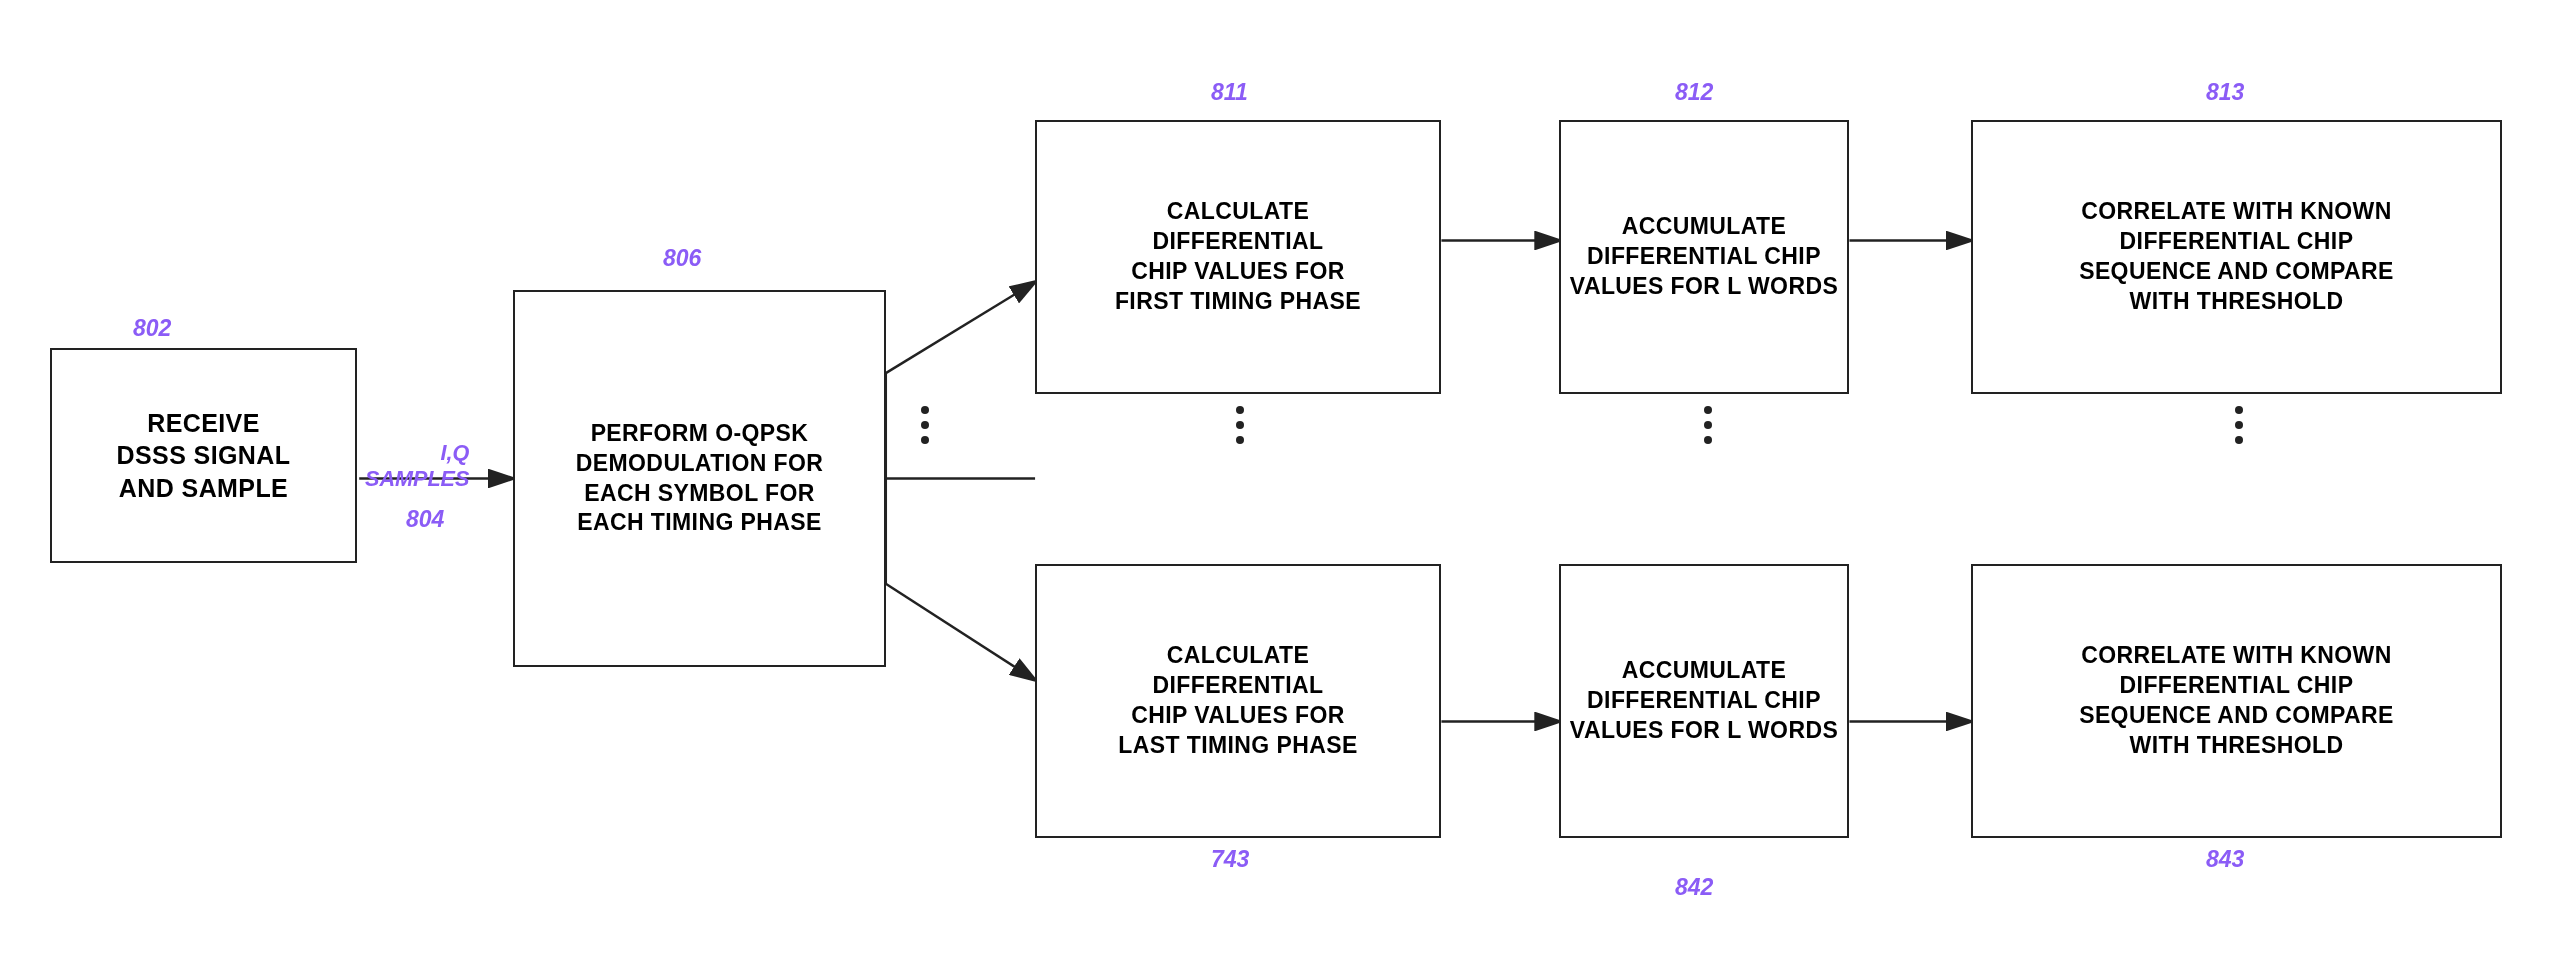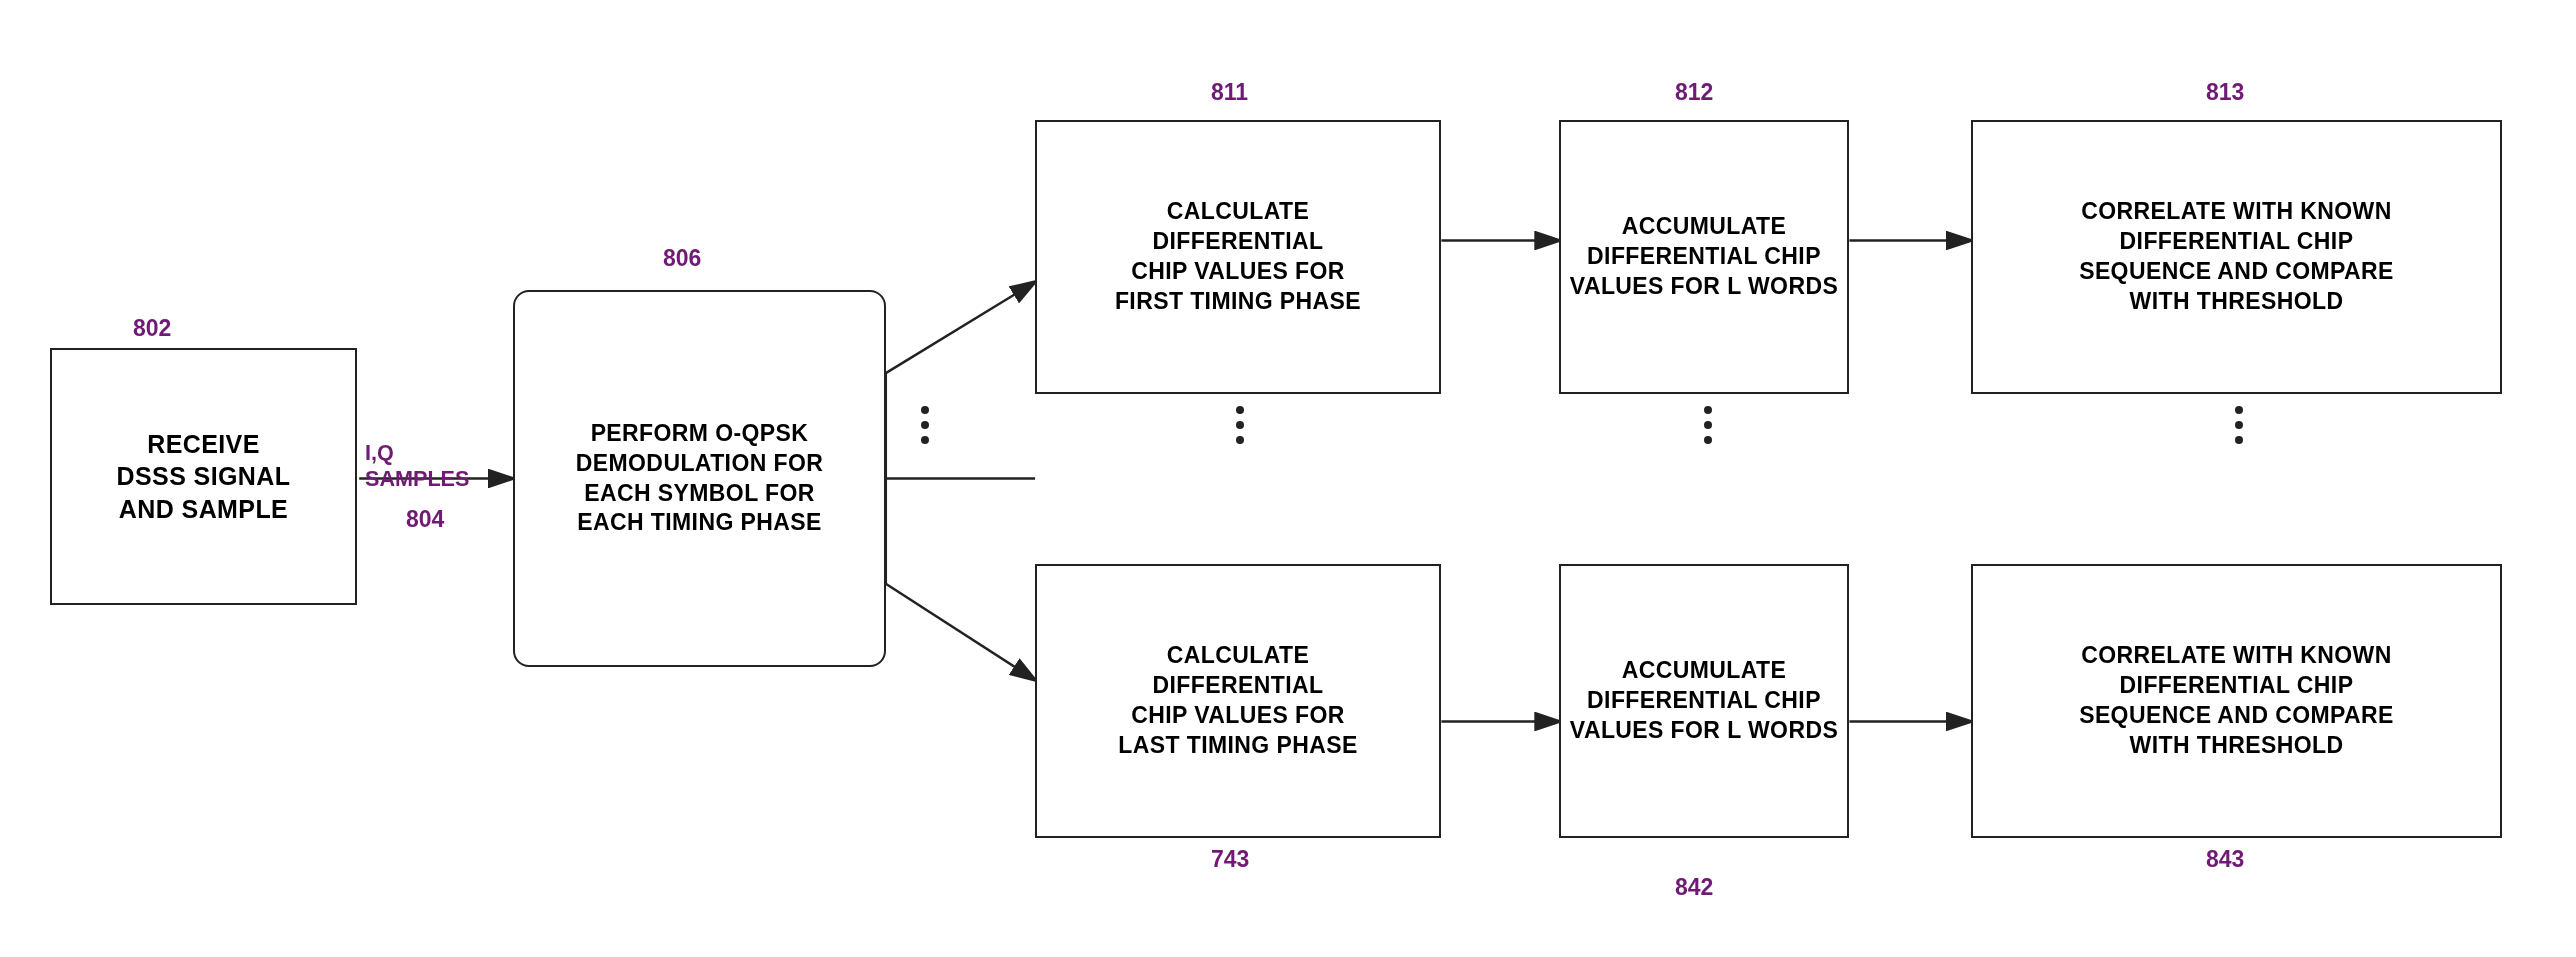--- a/index.html
+++ b/index.html
@@ -27,22 +27,23 @@
       text-align: center;
       font-size: 23px;
       font-weight: bold;
       letter-spacing: 0.4px;
       line-height: 1.3;
     }
     .label {
       position: absolute;
       font-size: 23px;
       font-weight: bold;
-      text-align: left;
-      color: #701a75;
+      text-align: right;
+      color: #8b5cf6;
+      font-style: italic;
     }
     
     .arrows-svg {
       position: absolute;
       top: 0; left: 0;
       width: 2576px;
       height: 957px;
       pointer-events: none;
     }
     .dot-row {
@@ -83,39 +84,39 @@
 
     <line x1="1738" y1="870" x2="1880" y2="870" stroke="#222" stroke-width="3" marker-end="url(#arrowhead)"></line>
 
     <line x1="2230" y1="870" x2="2376" y2="870" stroke="#222" stroke-width="3" marker-end="url(#arrowhead)"></line>
 
     <line x1="1068" y1="450" x2="1068" y2="704" stroke="#222" stroke-width="3"></line>
     <line x1="1068" y1="577" x2="1248" y2="577" stroke="#222" stroke-width="3" stroke-dasharray="0"></line>
 
   </svg>
 
-  <div class="box" style="left:50px; top:348px; width:307px; height:257px; font-size:25px;">
+  <div class="box" style="left:50px; top:348px; width:307px; height:215px; font-size:25px;">
     <span style="white-space:pre-line;">RECEIVE
 DSSS SIGNAL
 AND SAMPLE</span>
   </div>
 
   <div class="label" style="left:133px; top:315px;">
     <span>802</span>
   </div>
 
   <div class="label" style="left:365px; top:440px; font-size:21.6px;">
     <span style="white-space:pre-line;">I,Q
 SAMPLES</span>
   </div>
   <div class="label" style="left:406px; top:506px;">
     <span>804</span>
   </div>
 
-  <div class="box" style="left:513px; top:290px; width:373px; height:377px; font-size:23px;border-radius:16px;">
+  <div class="box" style="left:513px; top:290px; width:373px; height:377px; font-size:23px;">
     <span style="white-space:pre-line;">PERFORM O-QPSK
 DEMODULATION FOR
 EACH SYMBOL FOR
 EACH TIMING PHASE</span>
   </div>
 
   <div class="label" style="left:663px; top:245px;">
     <span>806</span>
   </div>
 

